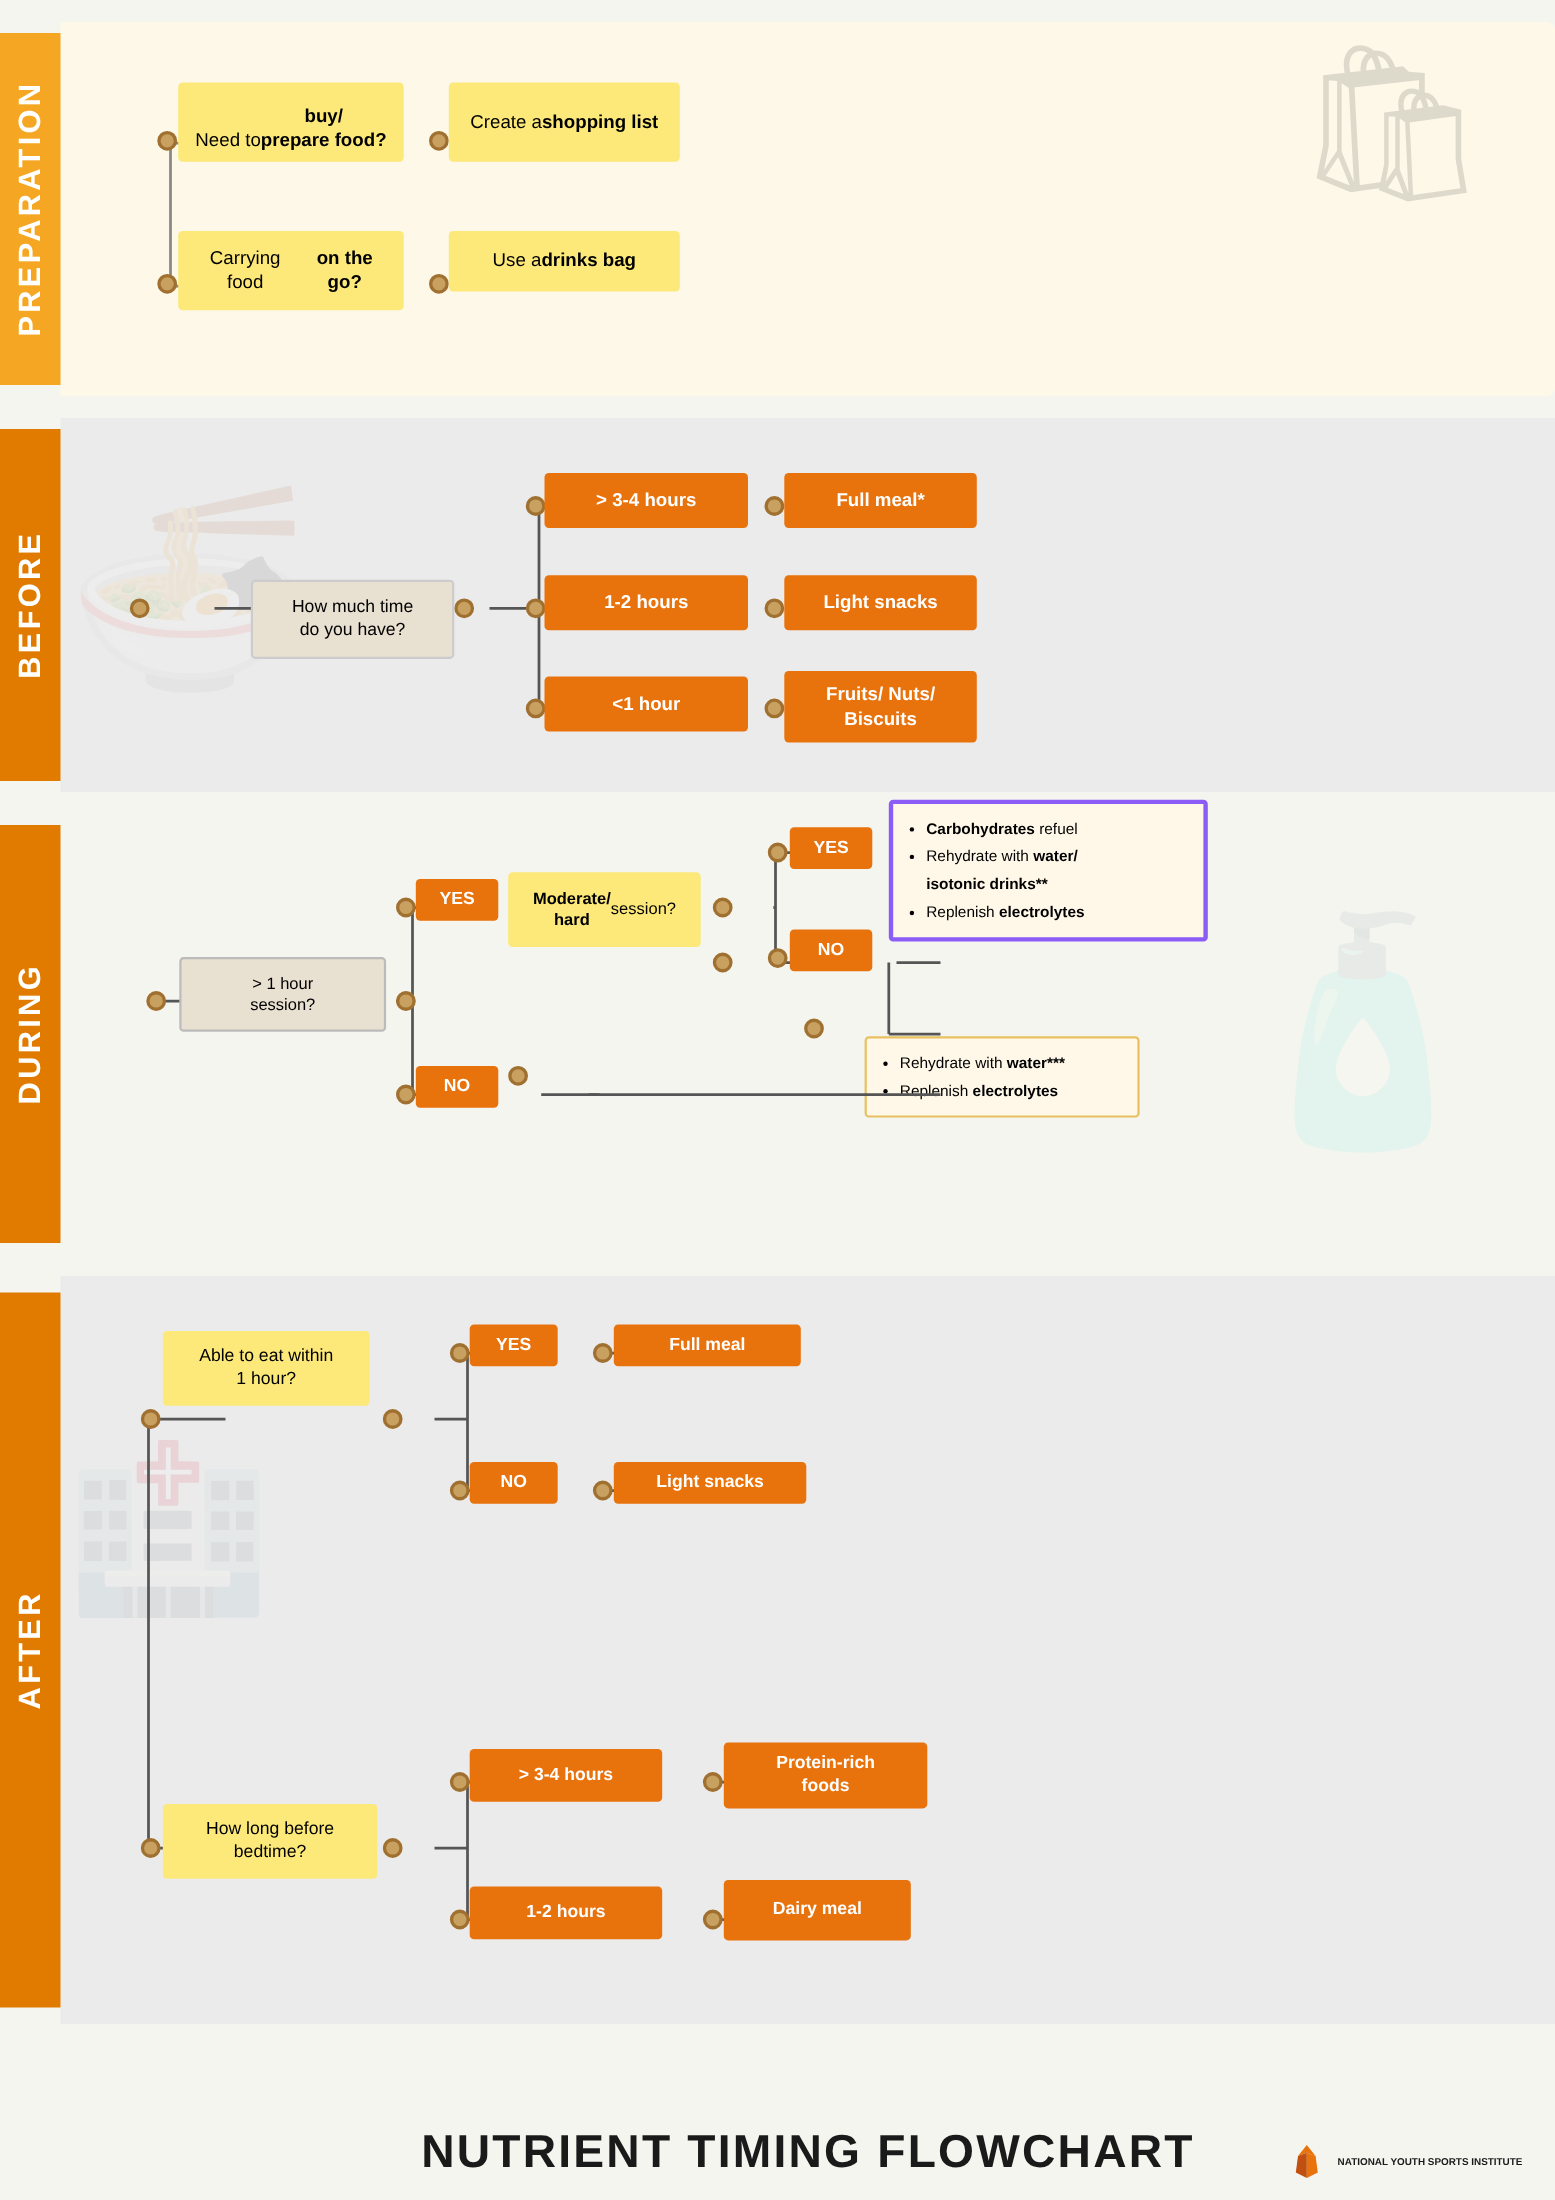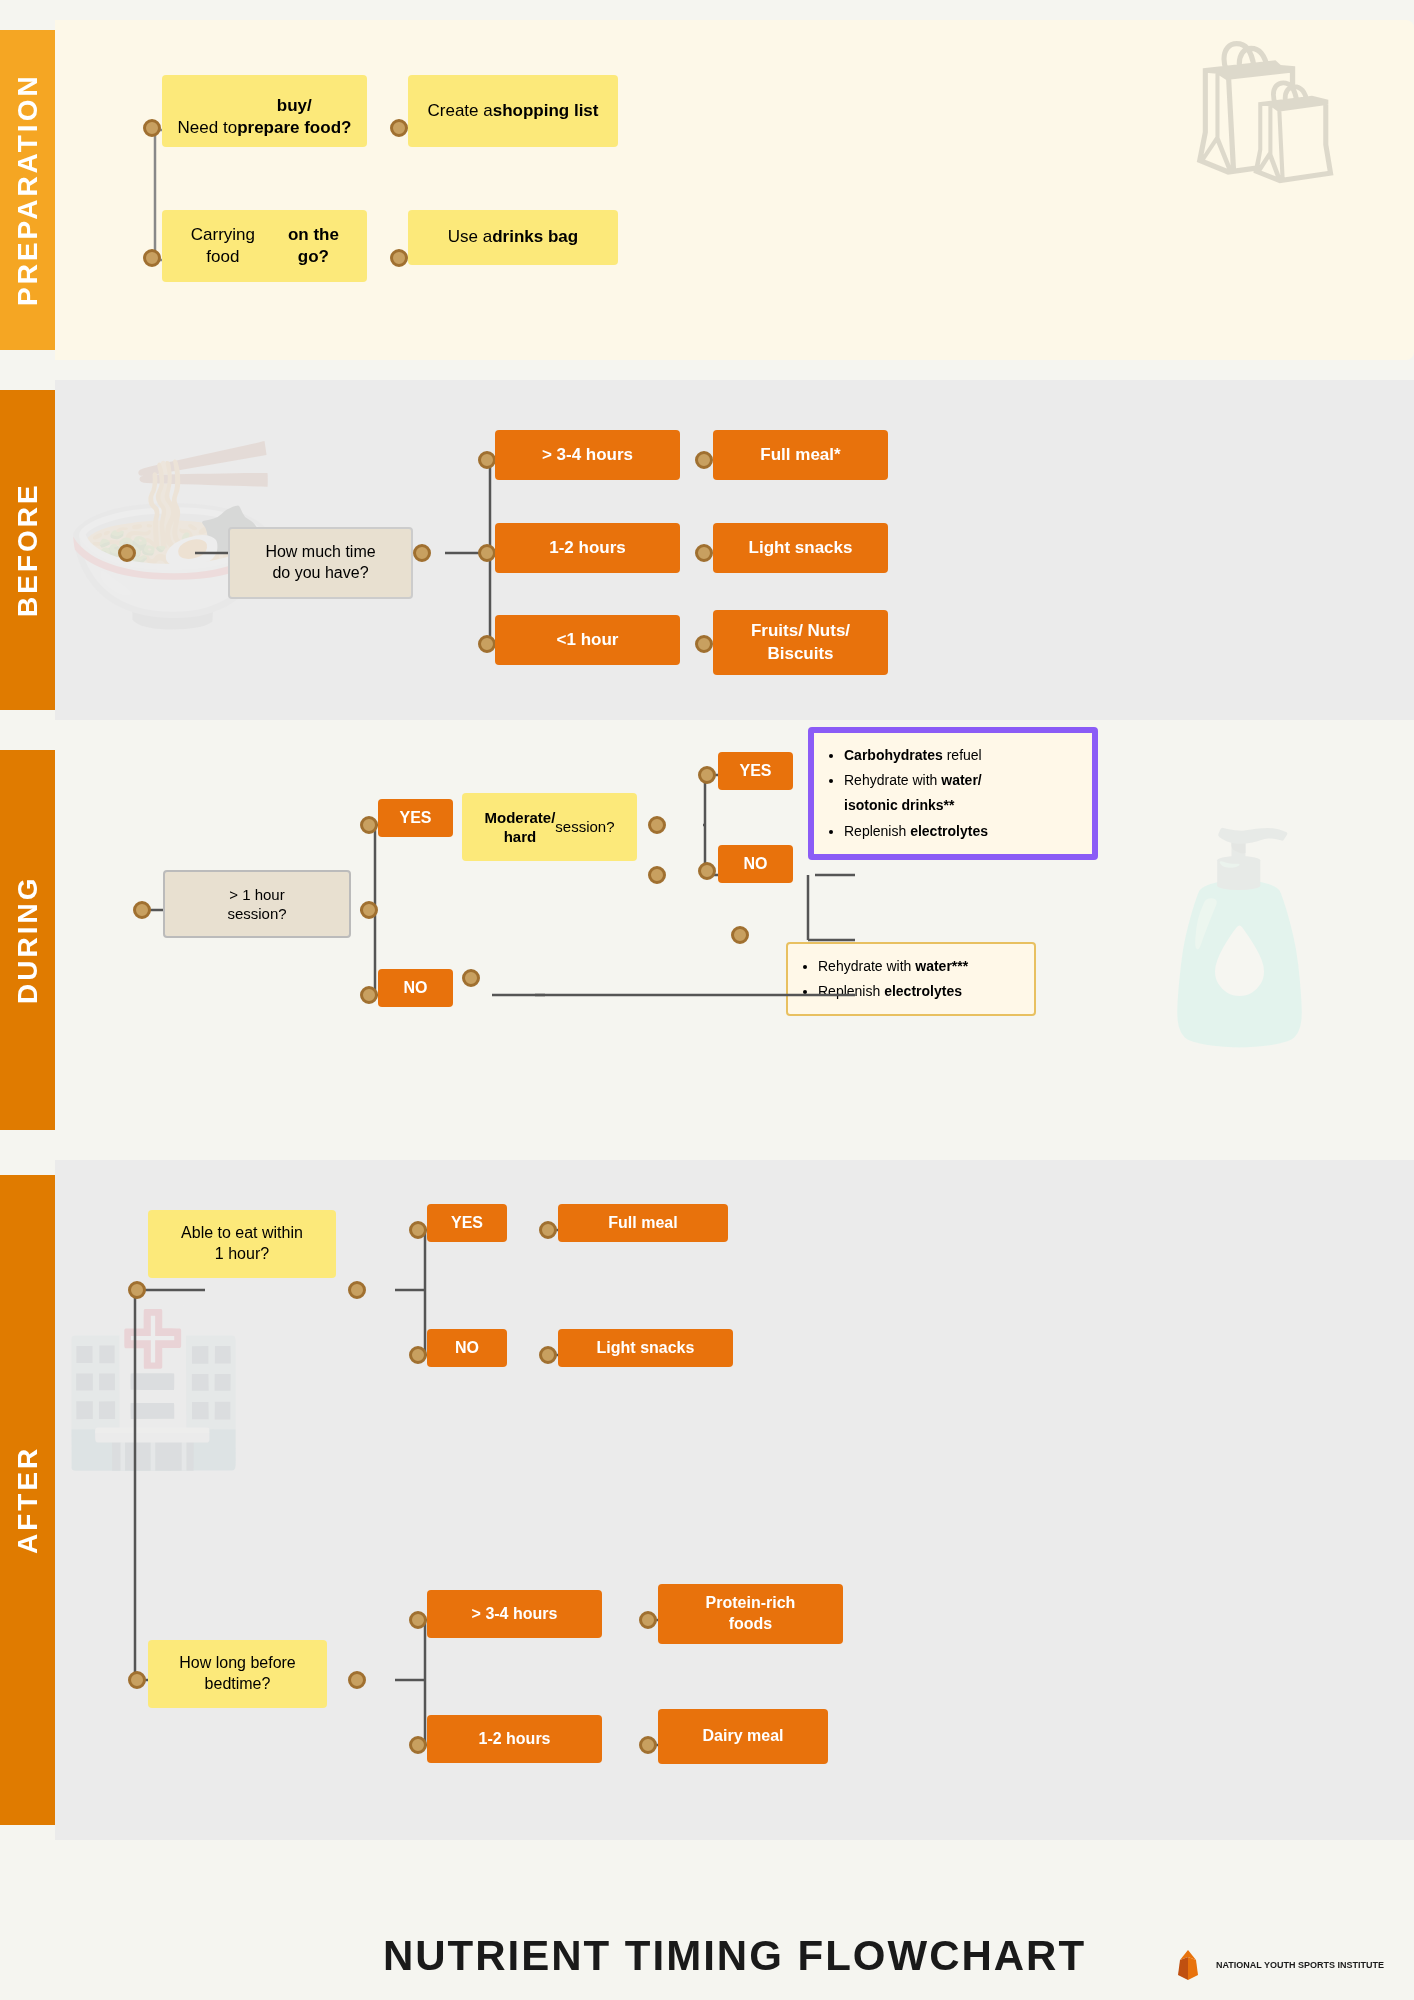--- a/index.html
+++ b/index.html
@@ -306,21 +306,21 @@
 <div class="box box-orange" style="position:absolute;top:799px;left:378px;width:75px;height:38px;font-size:16px;">YES</div>
 <div class="box box-orange" style="position:absolute;top:969px;left:378px;width:75px;height:38px;font-size:16px;">NO</div>
 
 <div class="box box-yellow" style="position:absolute;top:793px;left:462px;width:175px;height:68px;font-size:15px;">
   <strong>Moderate/<br>hard</strong> session?
 </div>
 
 <div class="box box-orange" style="position:absolute;top:752px;left:718px;width:75px;height:38px;font-size:16px;">YES</div>
 <div class="box box-orange" style="position:absolute;top:845px;left:718px;width:75px;height:38px;font-size:16px;">NO</div>
 
-<div style="position:absolute;top:727px;left:808px;width:290px;background:#fff8e8;border:6px solid #8b5cf6;border-radius:4px;padding:10px 14px;font-size:14px;line-height:1.8;">
+<div style="position:absolute;top:727px;left:808px;width:290px;background:#fff8e8;border:4px solid #8b5cf6;border-radius:4px;padding:10px 14px;font-size:14px;line-height:1.8;">
   <ul style="list-style:disc;padding-left:16px;">
     <li><strong>Carbohydrates</strong> refuel</li>
     <li>Rehydrate with <strong>water/<br>isotonic drinks**</strong></li>
     <li>Replenish <strong>electrolytes</strong></li>
   </ul>
 </div>
 
 <svg style="position:absolute;top:745px;left:55px;width:1359px;height:390px;overflow:visible;pointer-events:none;">
   <line x1="753" y1="130" x2="753" y2="195" stroke="#555" stroke-width="2.5"></line>
   <line x1="753" y1="195" x2="800" y2="195" stroke="#555" stroke-width="2.5"></line>
@@ -384,21 +384,21 @@
 <div class="box box-yellow" style="position:absolute;top:1210px;left:148px;width:188px;height:68px;font-size:16px;">
   Able to eat within<br>1 hour?
 </div>
 
 <div class="box box-orange" style="position:absolute;top:1204px;left:427px;width:80px;height:38px;font-size:16px;">YES</div>
 <div class="box box-orange" style="position:absolute;top:1329px;left:427px;width:80px;height:38px;font-size:16px;">NO</div>
 
 <div class="box box-orange" style="position:absolute;top:1204px;left:558px;width:170px;height:38px;font-size:16px;">Full meal</div>
 <div class="box box-orange" style="position:absolute;top:1329px;left:558px;width:175px;height:38px;font-size:16px;">Light snacks</div>
 
-<div class="box box-yellow" style="position:absolute;top:1640px;left:148px;width:179px;height:68px;font-size:16px;">
+<div class="box box-yellow" style="position:absolute;top:1640px;left:148px;width:195px;height:68px;font-size:16px;">
   How long before<br>bedtime?
 </div>
 
 <div class="box box-orange" style="position:absolute;top:1590px;left:427px;width:175px;height:48px;font-size:16px;">&gt; 3-4 hours</div>
 <div class="box box-orange" style="position:absolute;top:1715px;left:427px;width:175px;height:48px;font-size:16px;">1-2 hours</div>
 
 <div class="box box-orange" style="position:absolute;top:1584px;left:658px;width:185px;height:60px;font-size:16px;">Protein-rich<br>foods</div>
 <div class="box box-orange" style="position:absolute;top:1709px;left:658px;width:170px;height:55px;font-size:16px;">Dairy meal</div>
 
 <div class="main-title">

